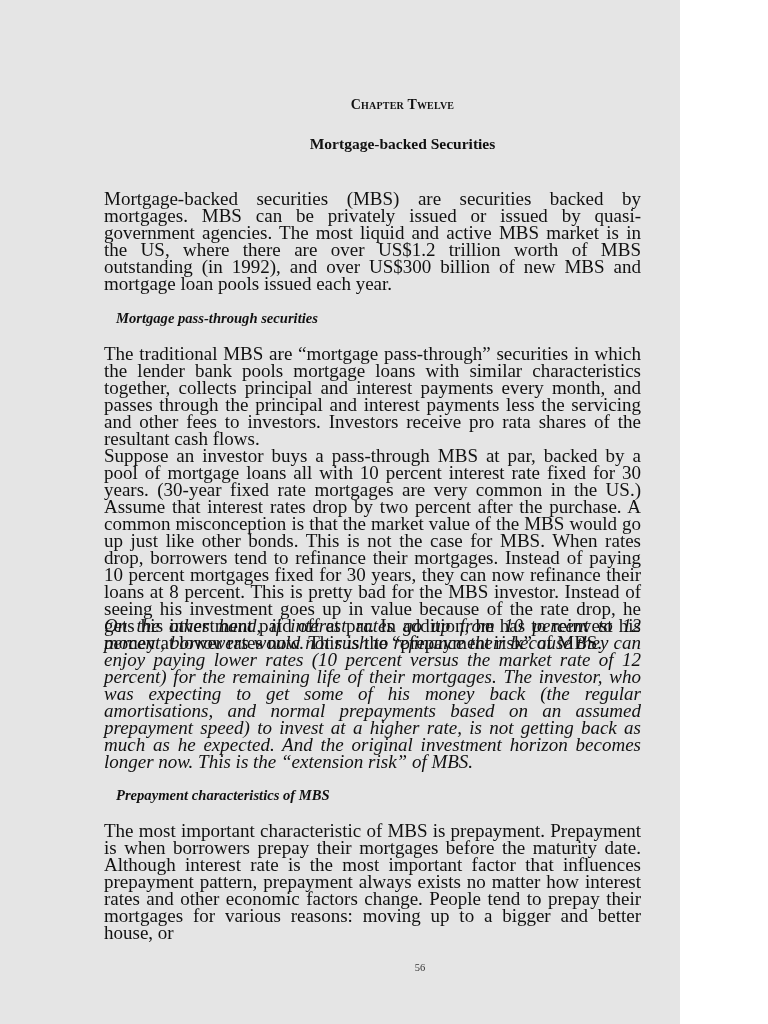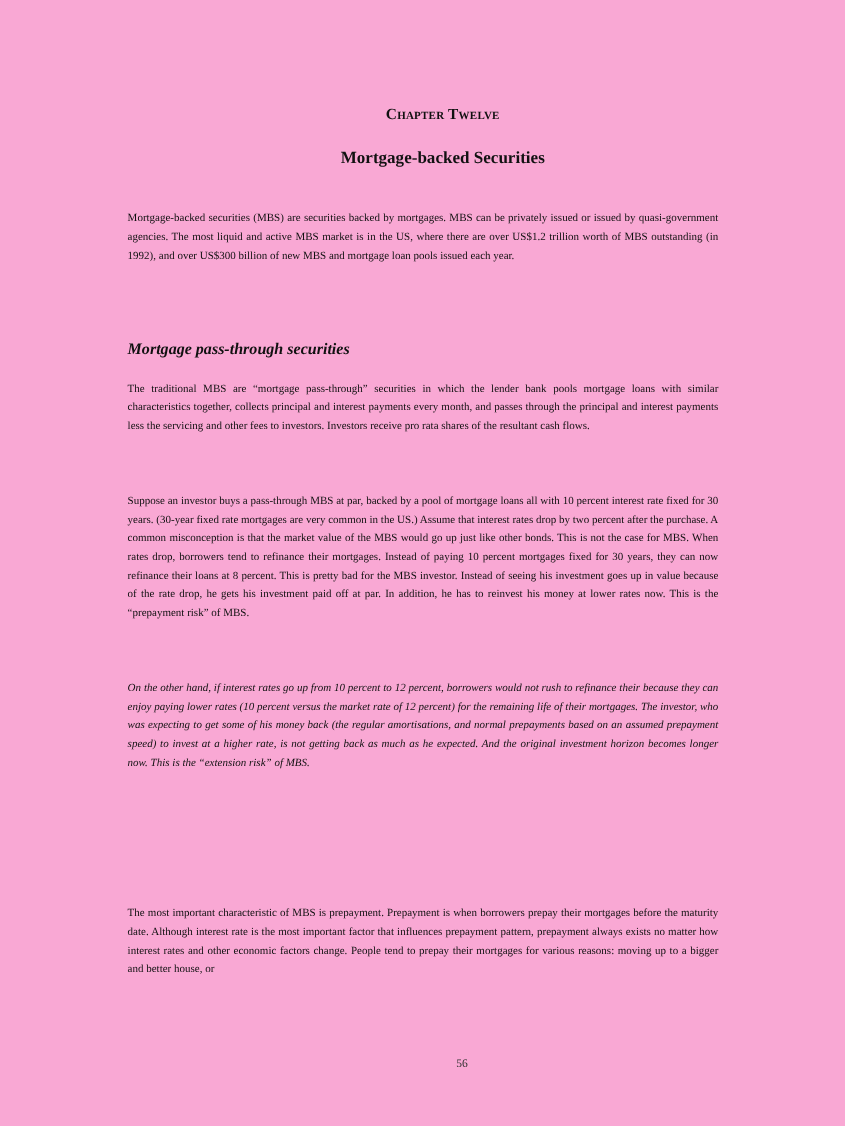--- a/index.html
+++ b/index.html
@@ -12,23 +12,23 @@
       height: 1024px;
       position: relative;
       overflow: hidden;
       font-family: "Liberation Serif", "DejaVu Serif", serif;
       color: #111111;
     }
     .page {
       position: absolute;
       left: 0;
       top: 0;
-      width: 768px;
+      width: 680px;
       height: 1024px;
-      background: #f9a8d4;
+      background: #e5e5e5;
     }
     .chapter-label {
       position: absolute;
       top: 97px;
       left: 0;
       width: 805px;
       text-align: center;
       font-weight: bold;
       font-size: 14px;
       font-variant: small-caps;
@@ -38,23 +38,23 @@
       position: absolute;
       top: 135px;
       left: 0;
       width: 805px;
       text-align: center;
       font-weight: bold;
       font-size: 15.5px;
     }
     .block {
       position: absolute;
-      left: 116px;
+      left: 104px;
       width: 537px;
-      font-size: 10px;
+      font-size: 19px;
       line-height: 17px;
       text-align: justify;
     }
     .heading {
       position: absolute;
       left: 116px;
       font-size: 14.6px;
       font-weight: bold;
       font-style: italic;
     }
@@ -83,16 +83,17 @@
   <div class="chapter-label">Chapter Twelve</div>
   <div class="chapter-title">Mortgage-backed Securities</div>
 
   <p class="block p1" style="margin:0">Mortgage-backed securities (MBS) are securities backed by mortgages.  MBS can be privately issued or issued by quasi-government agencies.  The most liquid and active MBS market is in the US, where there are over US$1.2 trillion worth of MBS outstanding (in 1992), and over US$300 billion of new MBS and mortgage loan pools issued each year.</p>
 
   <div class="heading h1">Mortgage pass-through securities</div>
   <p class="block p2" style="margin:0">The traditional MBS are “mortgage pass-through” securities in which the lender bank pools mortgage loans with similar characteristics together, collects principal and interest payments every month, and passes through the principal and interest payments less the servicing and other fees to investors.  Investors receive pro rata shares of the resultant cash flows.</p>
   <p class="block p3" style="margin:0">Suppose an investor buys a pass-through MBS at par, backed by a pool of mortgage loans all with 10 percent interest rate fixed for 30 years.  (30-year fixed rate mortgages are very common in the US.)  Assume that interest rates drop by two percent after the purchase.  A common misconception is that the market value of the MBS would go up just like other bonds.  This is not the case for MBS.  When rates drop, borrowers tend to refinance their mortgages.  Instead of paying 10 percent mortgages fixed for 30 years, they can now refinance their loans at 8 percent.  This is pretty bad for the MBS investor.  Instead of seeing his investment goes up in value because of the rate drop, he gets his investment paid off at par.  In addition, he has to reinvest his money at lower rates now.  This is the “prepayment risk” of MBS.</p>
   <p class="block p4" style="margin:0">On the other hand, if interest rates go up from 10 percent to 12 percent, borrowers would not rush to refinance their because they can enjoy paying lower rates (10 percent versus the market rate of 12 percent) for the remaining life of their mortgages.  The investor, who was expecting to get some of his money back (the regular amortisations, and normal prepayments based on an assumed prepayment speed) to invest at a higher rate, is not getting back as much as he expected.  And the original investment horizon becomes longer now.  This is the “extension risk” of MBS.</p>
 
+  <div class="heading h2">Prepayment characteristics of MBS</div>
   <p class="block p5" style="margin:0">The most important characteristic of MBS is prepayment. Prepayment is when borrowers prepay their mortgages before the maturity date.  Although interest rate is the most important factor that influences prepayment pattern, prepayment always exists no matter how interest rates and other economic factors change.  People tend to prepay their mortgages for various reasons: moving up to a bigger and better house, or</p>
 
   <div class="page-number">56</div>
 </div>
 
 </body></html>

